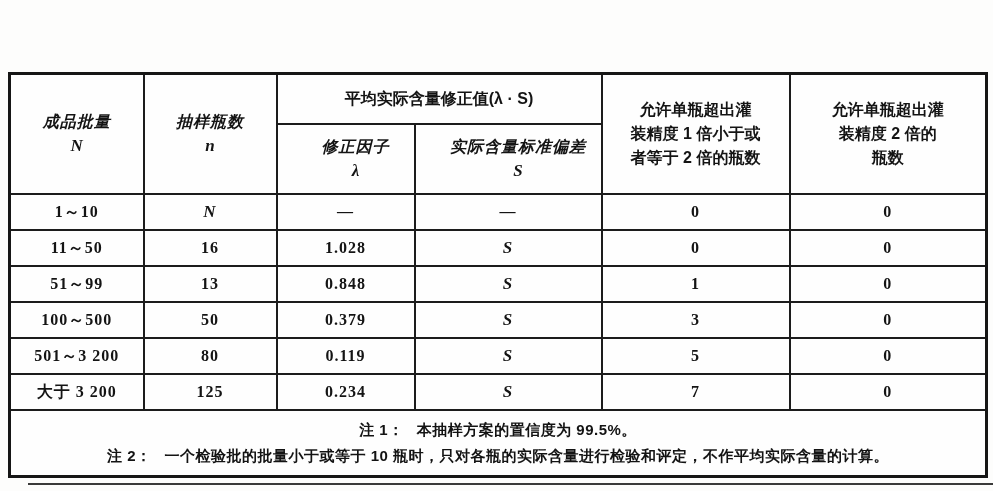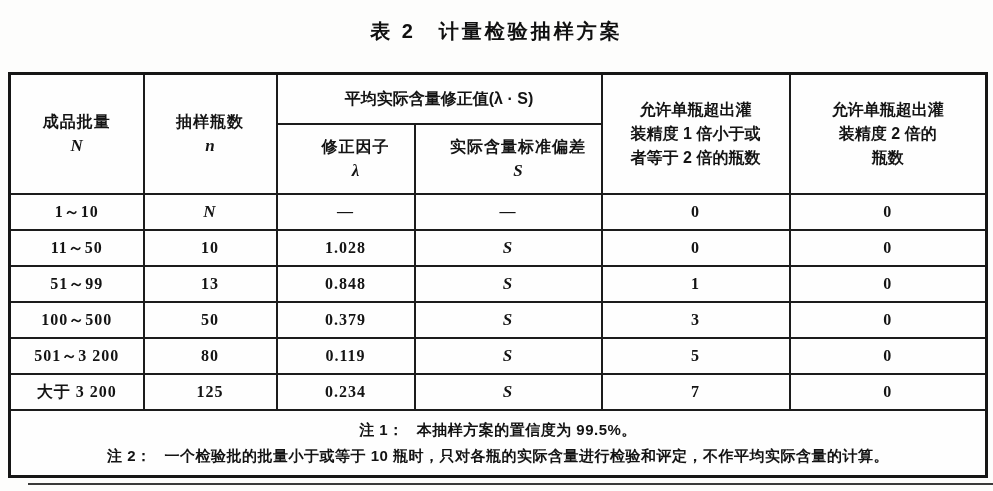--- a/index.html
+++ b/index.html
@@ -38,21 +38,21 @@
     font-size: 16px; font-weight: 700; color: #141414;
     line-height: 24px;
   }
   .hdr-multiline { white-space: pre-line; font-size: 15.5px; line-height: 25px; }
   .sym {
     font-family: "Liberation Serif", serif;
     font-style: italic; font-weight: 700;
     font-size: 17px; letter-spacing: 0;
     display: block; line-height: 24px;
   }
-  .hdr-label { display: block; line-height: 24px; letter-spacing: 1px; }
+  .hdr-label { display: block; line-height: 24px; letter-spacing: 1px; font-style: italic; }
 
   tr.group-row th { height: 48px; }
   tr.sub-row th { height: 68px; padding-left: 20px; }
   tr.data-row td {
     height: 34px;
     font-family: "Liberation Serif", serif;
     font-size: 16px; font-weight: 600;
     letter-spacing: 1px;
   }
   td.zh { font-family: "Liberation Sans", sans-serif; font-weight: 700; font-size: 15px; }
@@ -74,21 +74,20 @@
     position: absolute; left: 28px; top: 483px;
     width: 965px; height: 2px;
     background: #3a3a3a;
   }
 </style>
 </head>
 <body>
 
 <div class="page">
 
-  <div class="doc-title">表 2　计量检验抽样方案</div>
 
   <table class="sample-table">
     <colgroup>
       <col style="width:134px">
         <col style="width:133px">
         <col style="width:138px">
       <col style="width:187px">
         <col style="width:188px">
         <col style="width:197px">
     </colgroup>
@@ -124,21 +123,21 @@
     <tr class="data-row">
       <td>1～10</td>
       <td><span class="msym">N</span></td>
       <td>—</td>
       <td>—</td>
       <td>0</td>
       <td>0</td>
     </tr>
     <tr class="data-row">
       <td>11～50</td>
-      <td>10</td>
+      <td>16</td>
       <td>1.028</td>
       <td><span class="msym">S</span></td>
       <td>0</td>
       <td>0</td>
     </tr>
     <tr class="data-row">
       <td>51～99</td>
       <td>13</td>
       <td>0.848</td>
       <td><span class="msym">S</span></td>

